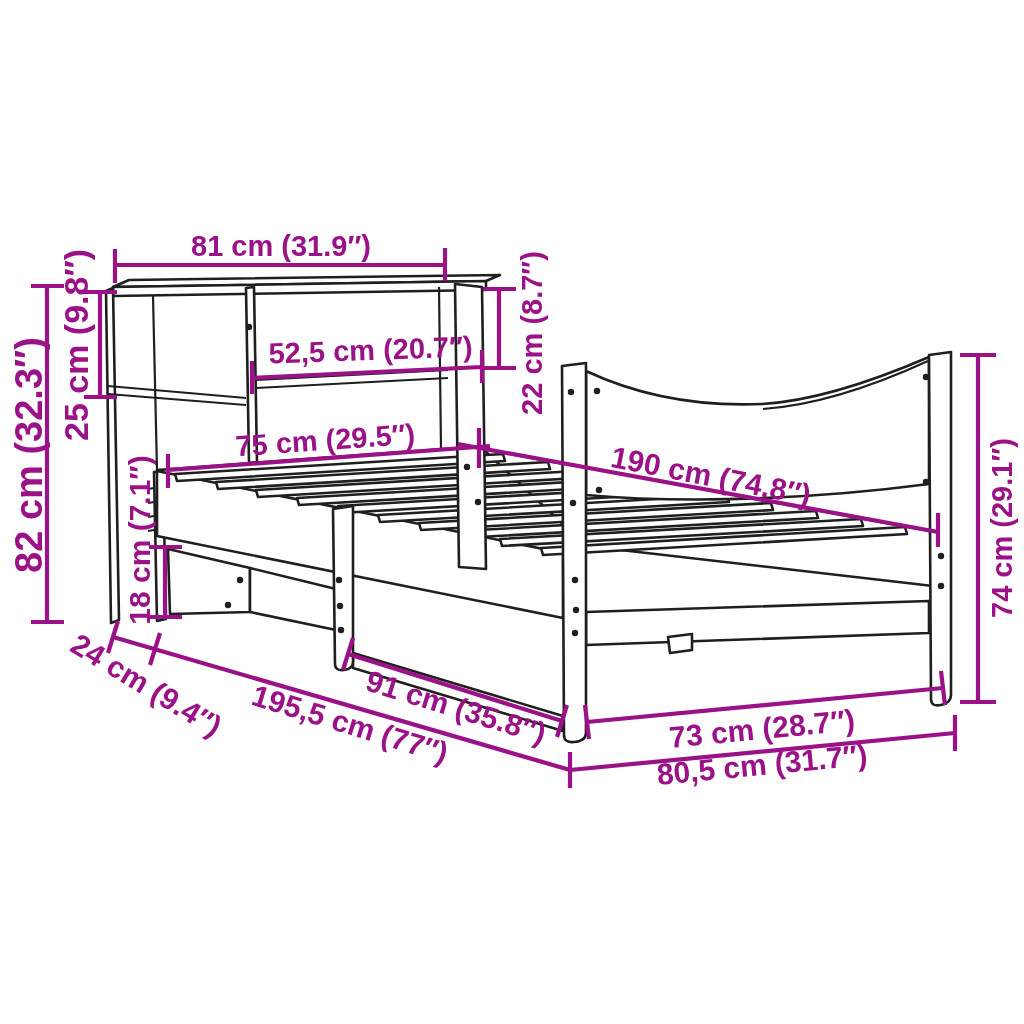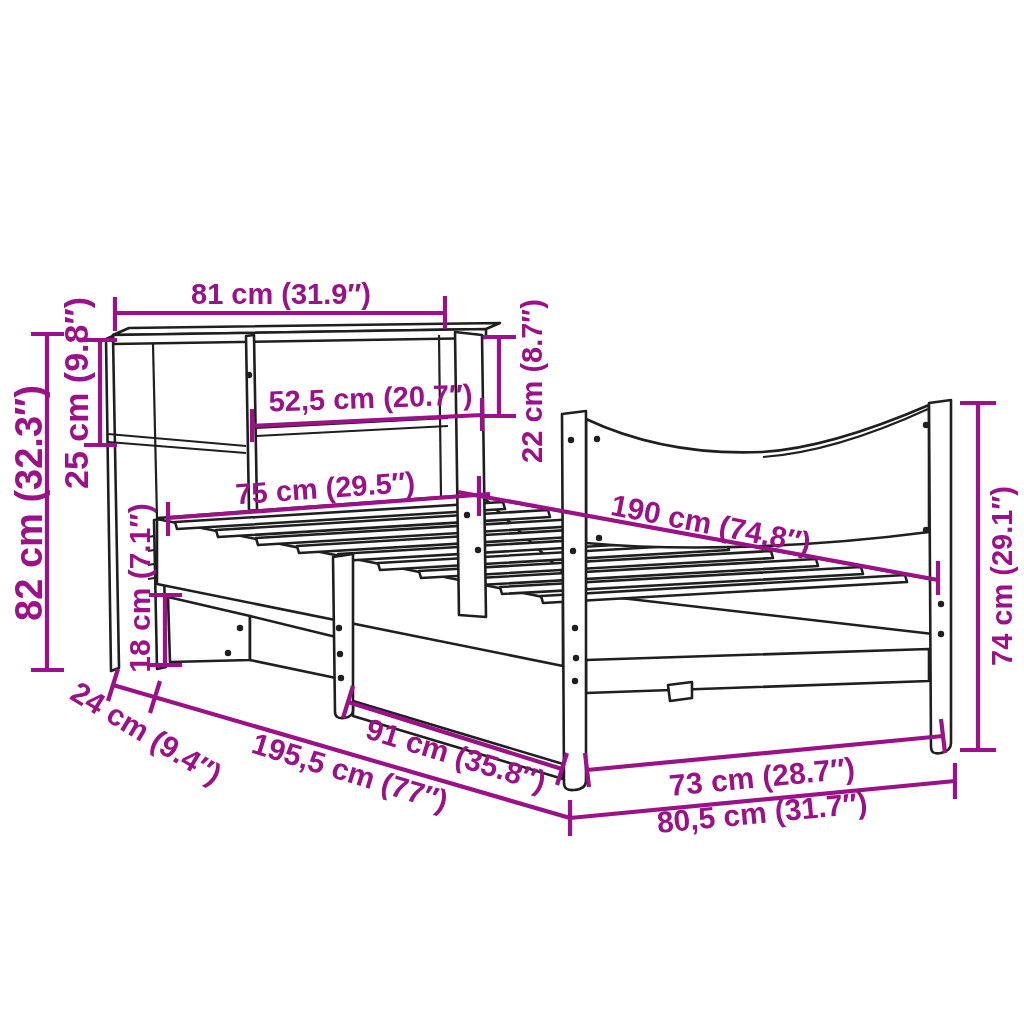--- a/index.html
+++ b/index.html
@@ -1,16 +1,16 @@
 <!DOCTYPE html>
 <html><head>
 <meta charset="utf-8">
 <style>
   html,body { margin:0; padding:0; background:#ffffff; }
-  #stage { position:relative; width:1024px; height:803px; background:#ffffff; overflow:hidden;margin-top:48px; }
+  #stage { position:relative; width:1024px; height:803px; background:#ffffff; overflow:hidden; }
   svg { display:block; }
   .drawf { stroke:#1f1f1f; stroke-width:2.6; fill:#ffffff; stroke-linejoin:round; }
   .drawl { stroke:#1f1f1f; stroke-width:2.6; fill:none; stroke-linejoin:round; }
   .thin  { stroke:#1f1f1f; stroke-width:2.2; fill:none; }
   .dot   { fill:#1f1f1f; stroke:none; }
   .dim   { stroke:#9B1188; stroke-width:4.2; fill:none; stroke-linecap:butt; }
   .dim-label { font-family:"Liberation Sans", sans-serif; font-weight:700; fill:#9B1188; font-size:29px; }
   .fs30 { font-size:30px; }
   .fs34 { font-size:34px; }
   .fs38 { font-size:38px; }

